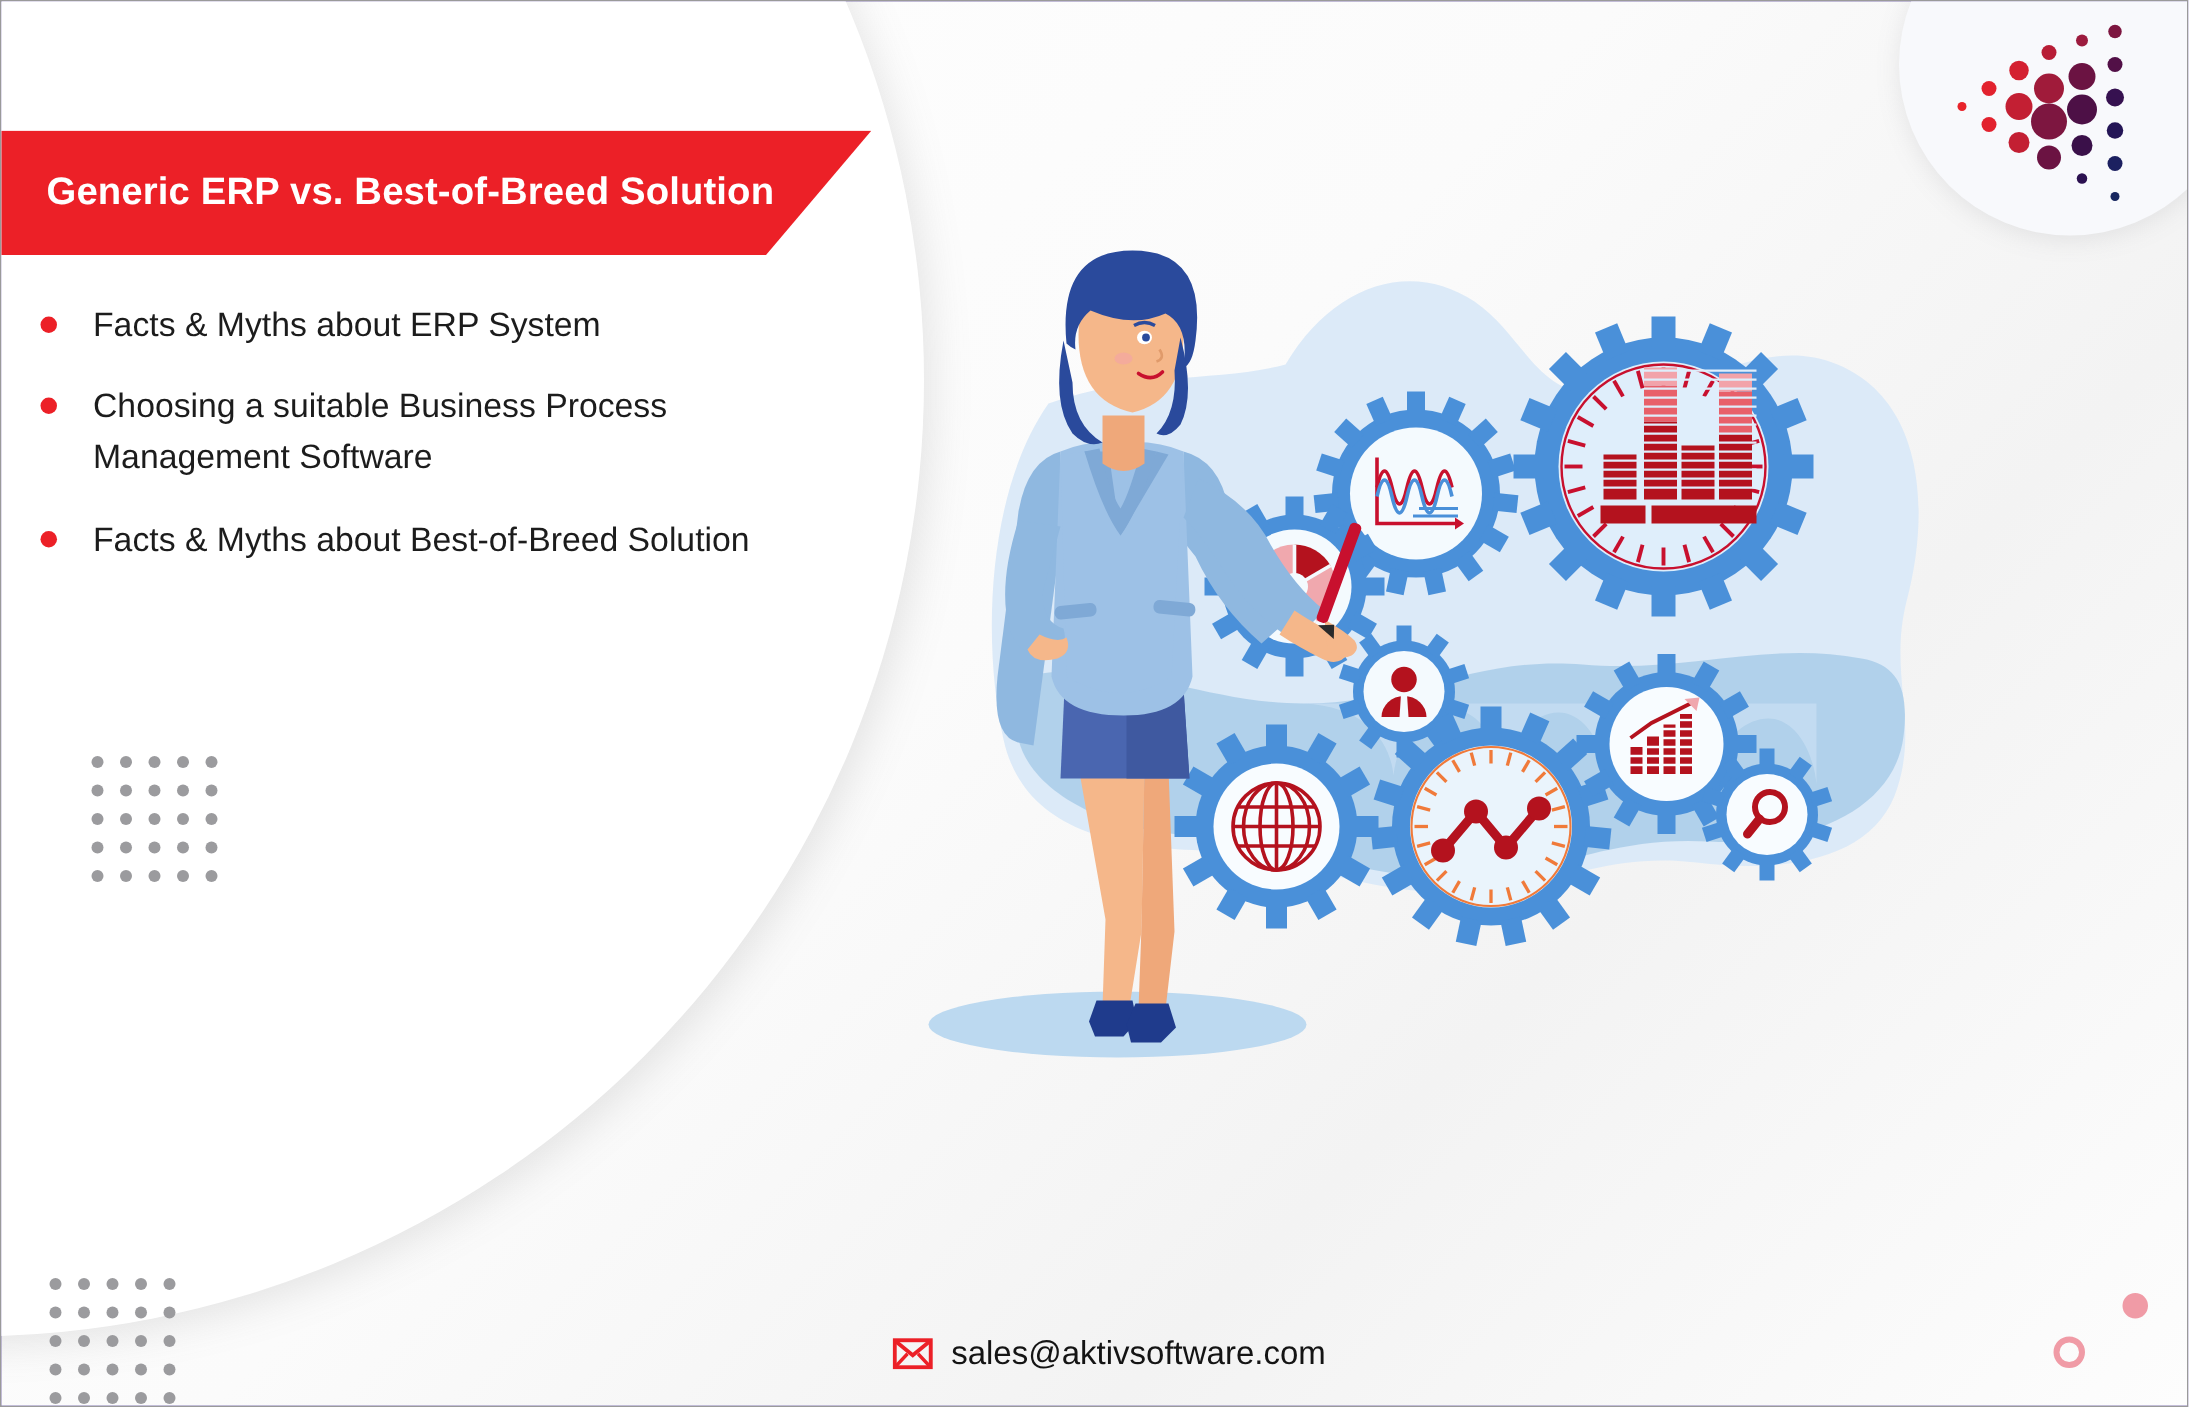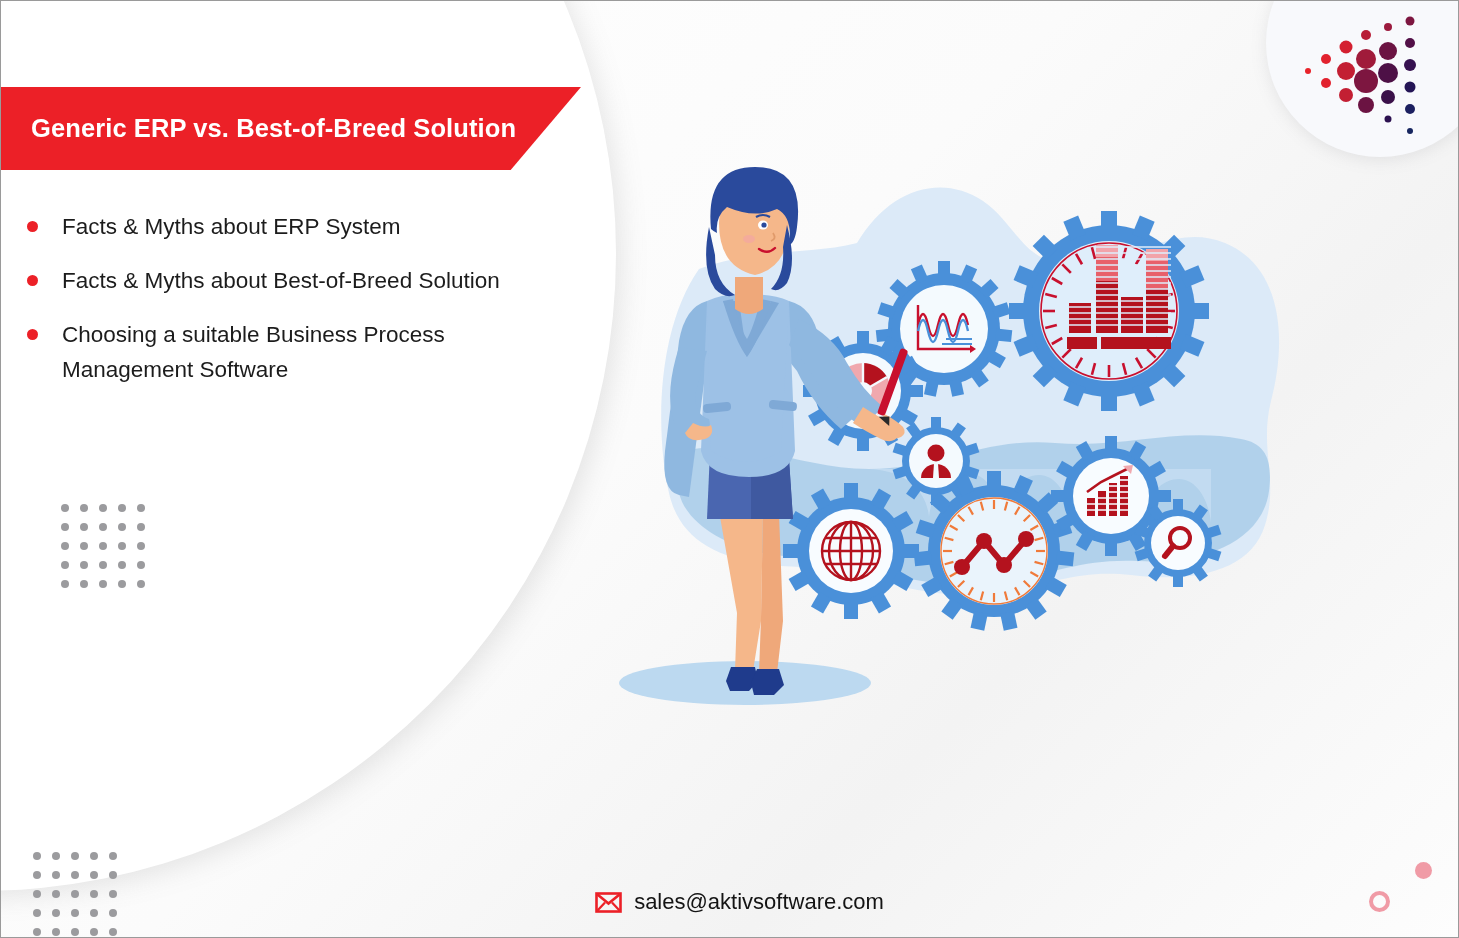--- a/index.html
+++ b/index.html
@@ -47,21 +47,21 @@
     font-size:25.5px;
     font-weight:bold;
     letter-spacing:0.1px;
     padding-left:36px;
     white-space:nowrap;
   }
 
   
   .bullets{
     position:absolute;
-    left:26px;top:209px;
+    left:26px;top:199px;
     width:545px;
   }
   .bullet-row{
     display:flex;
     align-items:flex-start;
     margin-bottom:20px;
   }
   .bullet-dot{
     flex:0 0 auto;
     width:11px;height:11px;
@@ -559,25 +559,25 @@
     <div class="title-text">Generic ERP vs. Best-of-Breed Solution</div>
   </div>
 
   <div class="bullets">
     <div class="bullet-row">
       <span class="bullet-dot"></span>
       <span class="bullet-text">Facts &amp; Myths about ERP System</span>
     </div>
     <div class="bullet-row">
       <span class="bullet-dot"></span>
-      <span class="bullet-text">Facts &amp; Myths about Best-of-Breed Solution</span>
+      <span class="bullet-text">Choosing a suitable Business Process Management Software</span>
     </div>
     <div class="bullet-row">
       <span class="bullet-dot"></span>
-      <span class="bullet-text">Choosing a suitable Business Process Management Software</span>
+      <span class="bullet-text">Facts &amp; Myths about Best-of-Breed Solution</span>
     </div>
   </div>
 
   <div class="dotgrid" id="dotgrid-left">
     <span></span>
       <span></span>
       <span></span>
       <span></span>
       <span></span>
     <span></span>

